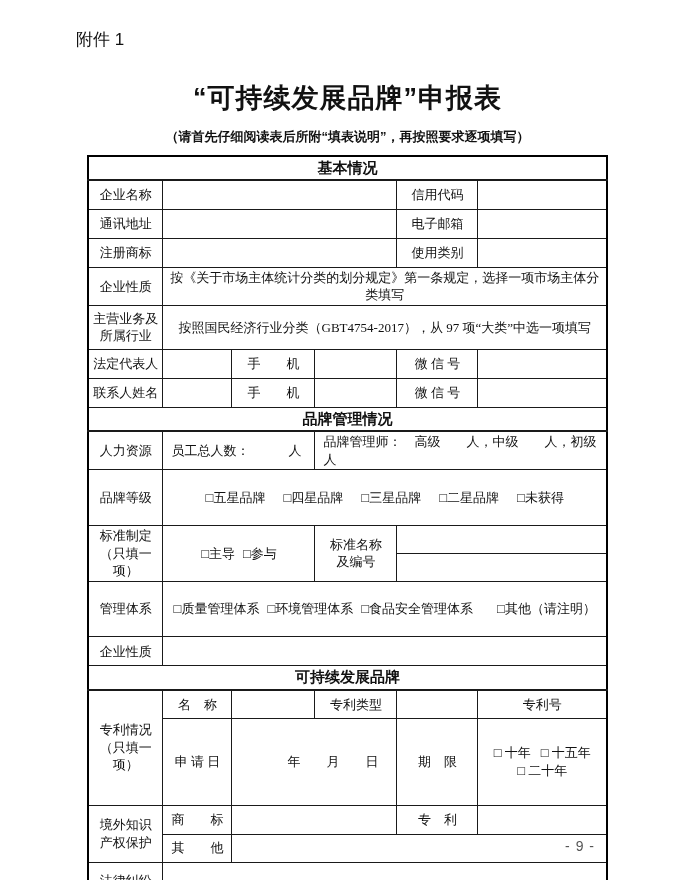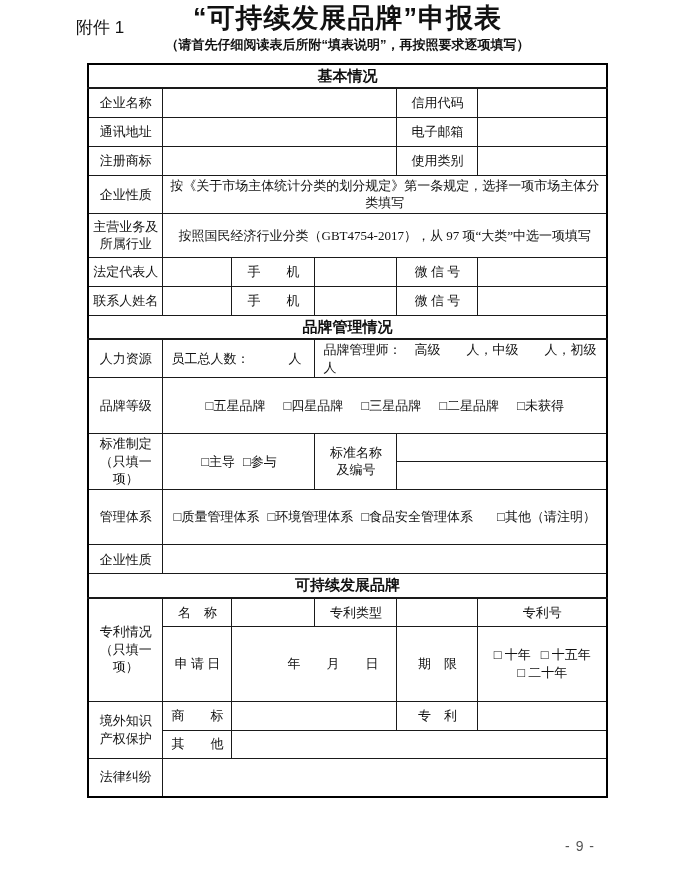--- a/index.html
+++ b/index.html
@@ -2,29 +2,29 @@
 <html><head>
 <meta charset="utf-8">
 <style>
   html,body{margin:0;padding:0;}
   body{
     width:695px;height:880px;background:#ffffff;color:#111;
     font-family:"Liberation Serif","DejaVu Serif",serif;
     position:relative;overflow:hidden;
   }
   .attach{
-    position:absolute;top:16px;left:76px;font-size:17px;
+    position:absolute;top:28px;left:76px;font-size:17px;
     font-family:"Liberation Sans","DejaVu Sans",sans-serif;
   }
   .title{
-    text-align:center;font-size:27px;font-weight:bold;
+    padding-top:80px;text-align:center;font-size:27px;font-weight:bold;
     font-family:"Liberation Sans","DejaVu Sans",sans-serif;letter-spacing:1px;
   }
   .subtitle{
-    margin-top:0;text-align:center;font-size:13px;font-weight:bold;
+    margin-top:12px;text-align:center;font-size:13px;font-weight:bold;
     font-family:"Liberation Sans","DejaVu Sans",sans-serif;
   }
   table.form{
     border-collapse:collapse;table-layout:fixed;width:519px;
     margin:9px auto 0;border:2px solid #000;
   }
   td{
     border:1px solid #1a1a1a;font-size:13px;text-align:center;
     padding:1px 3px;line-height:1.35;white-space:pre-line;overflow:hidden;
     vertical-align:middle;
@@ -39,21 +39,21 @@
   tr.h26{height:26px}
   tr.h28{height:28px}
   tr.h36{height:36px}
   td.left{text-align:left;padding-left:8px;}
   td.right{text-align:right;padding-right:18px;}
   .opts{display:flex;justify-content:center;align-items:center;flex-wrap:nowrap;}
   .g8{gap:8px}.g18{gap:18px}
   .opts .big-gap{margin-left:16px;}
   .term-box{
     display:flex;flex-wrap:wrap;justify-content:center;align-items:center;
-    column-gap:10px;row-gap:1px;max-width:126px;margin:0 auto;
+    column-gap:10px;row-gap:1px;max-width:126px;margin:6px auto;
   }
   .pagenum{
     position:absolute;top:838px;right:100px;font-size:14px;color:#555;
     letter-spacing:1px;font-family:"Liberation Sans","DejaVu Sans",sans-serif;
   }
 </style>
 </head>
 <body>
 
 <div class="attach">附件 1</div>

